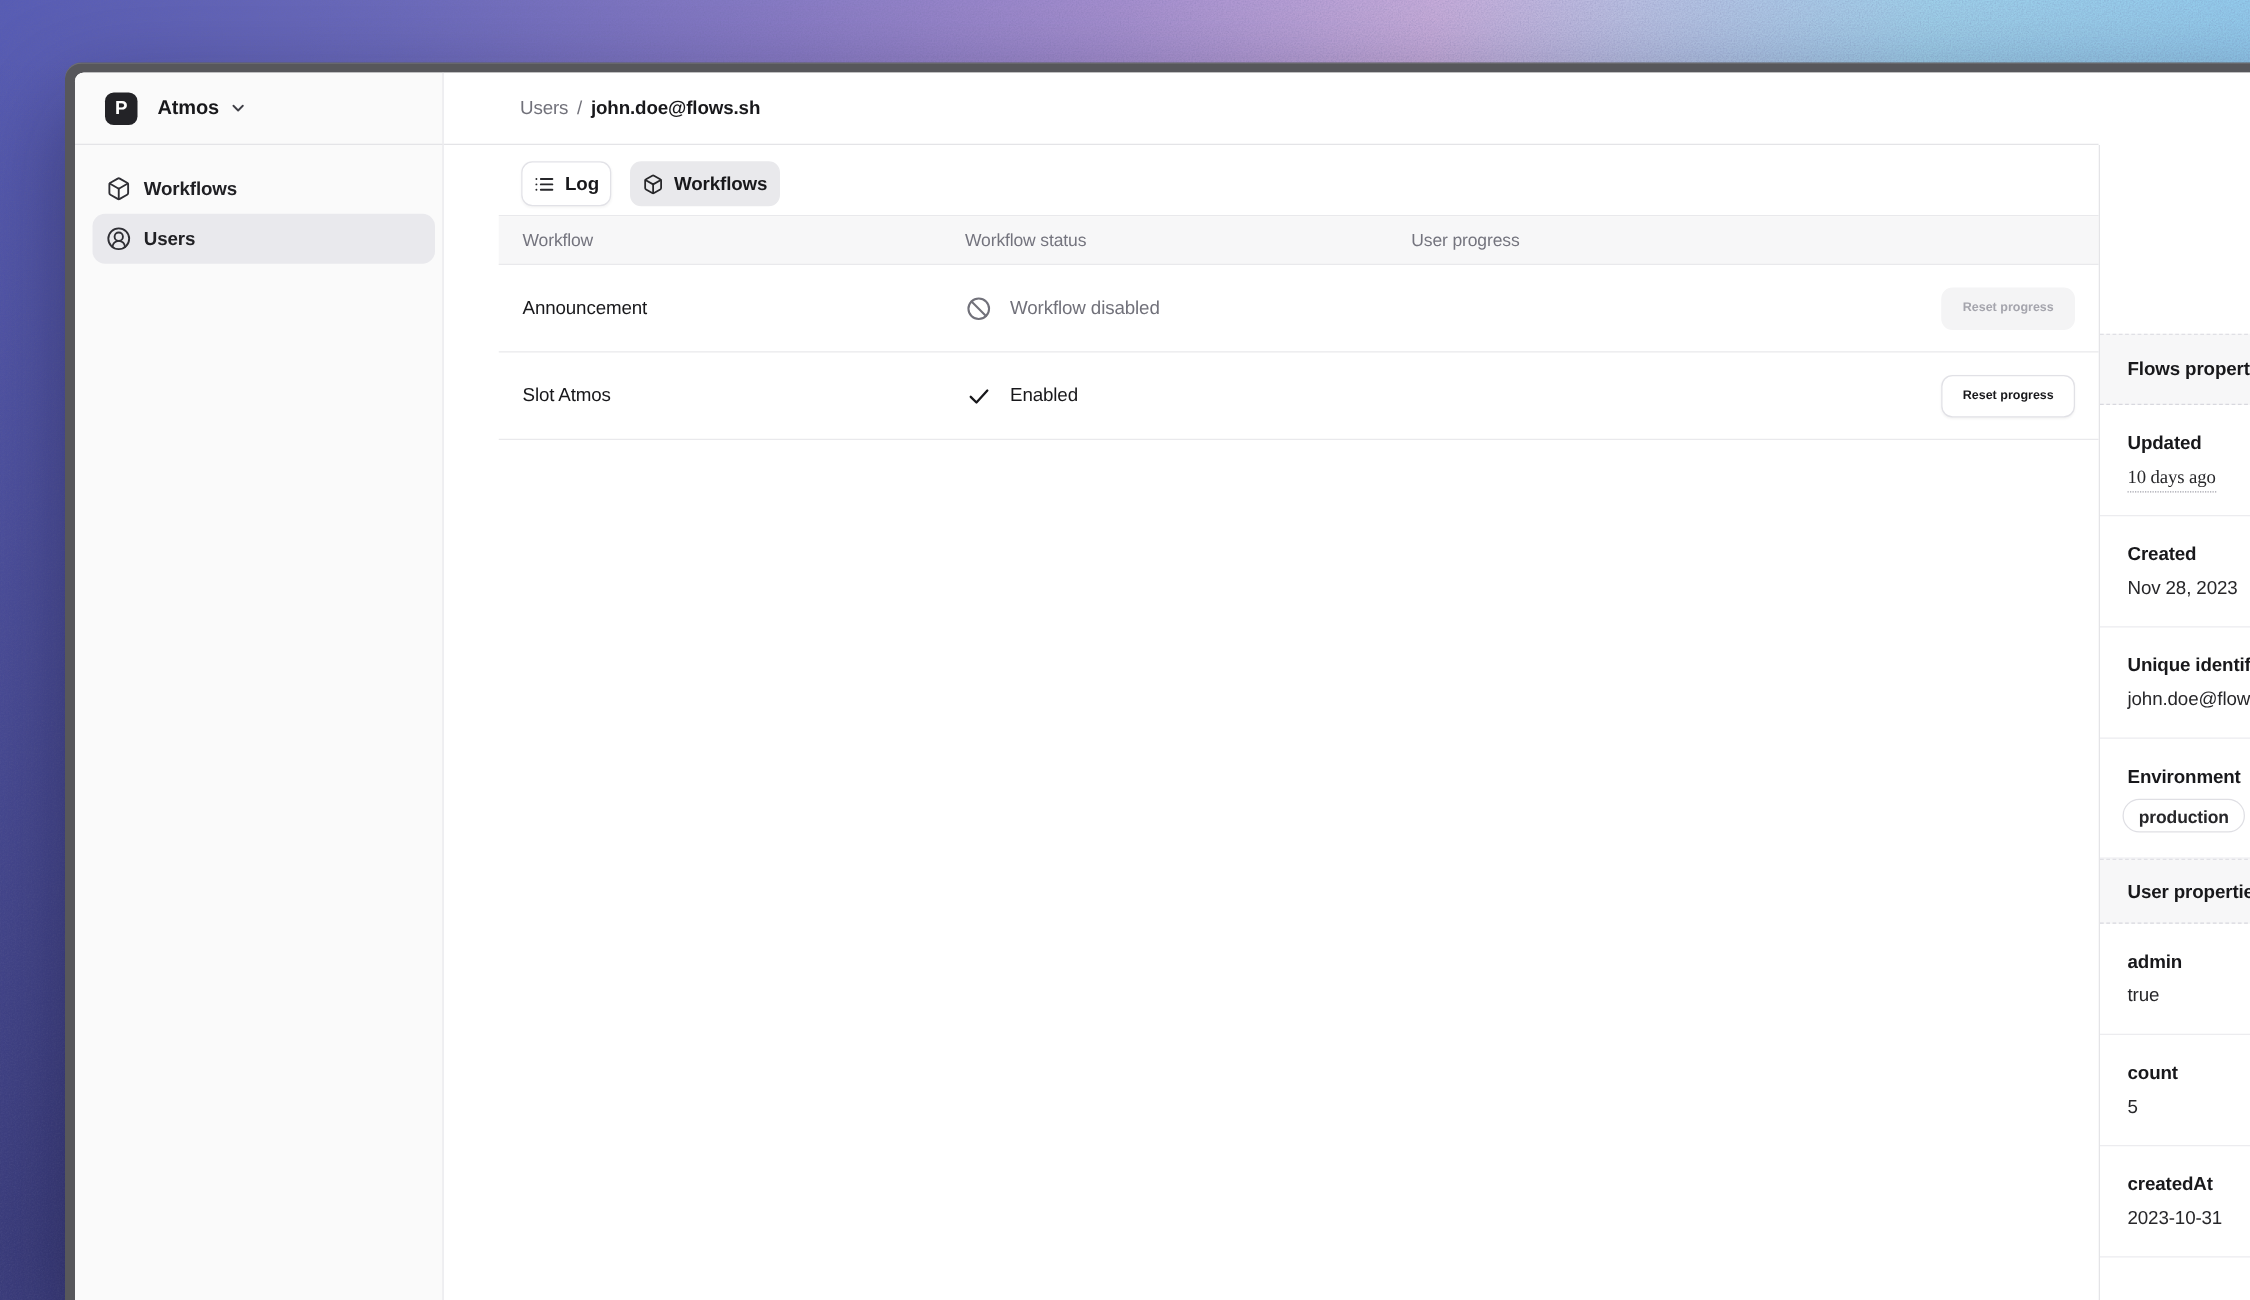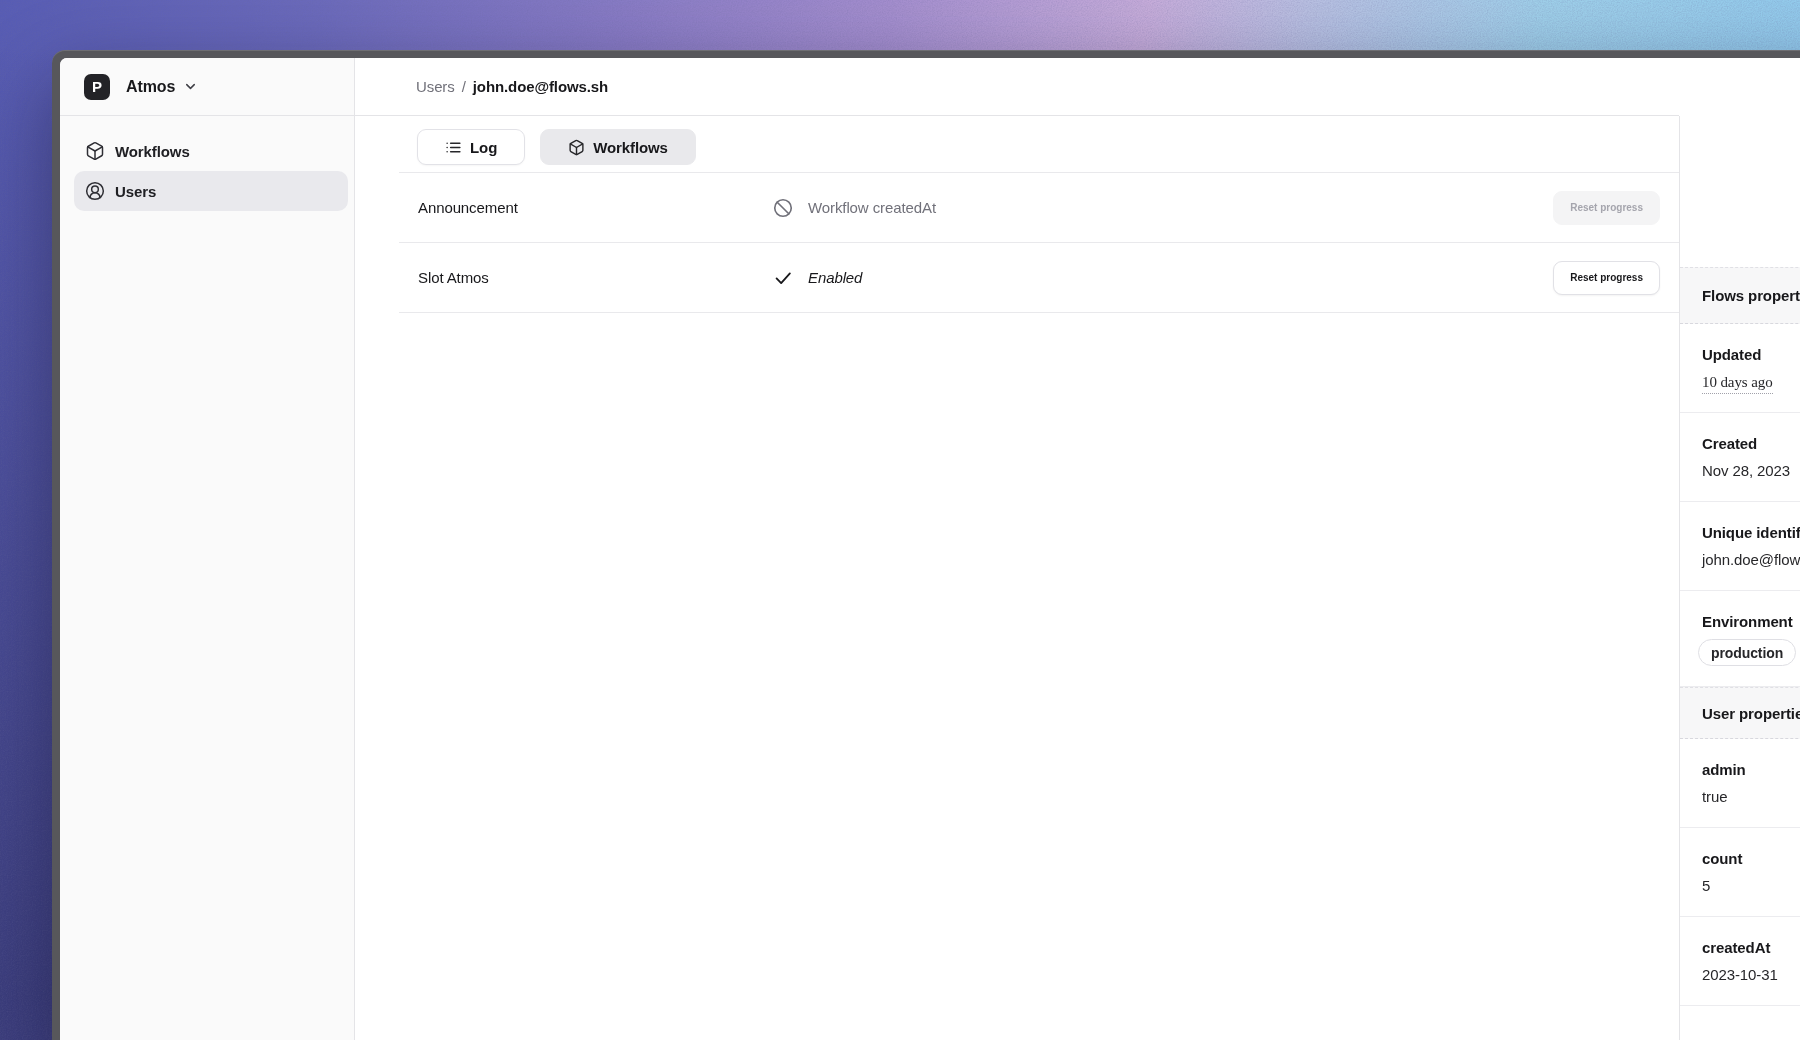--- a/index.html
+++ b/index.html
@@ -59,37 +59,37 @@
   .nav-item .nicon{display:flex;color:#2f2f35;}
 
   
   .main{flex:0 0 1324px;width:1324px;display:flex;flex-direction:column;background:#fff;}
   .main-header{flex:0 0 58px;height:58px;border-bottom:1px solid var(--border);display:flex;align-items:center;padding-left:61px;font-size:15px;}
   .crumb-section{color:var(--muted);cursor:pointer;}
   .crumb-sep{color:var(--muted);margin:0 7px;}
   .crumb-current{color:var(--dark);font-weight:700;}
 
   .tabs{flex:0 0 56px;display:flex;gap:15px;padding:13px 0 0 62px;align-items:flex-start;}
-  .tab{height:36px;display:inline-flex;align-items:center;gap:8px;padding:0 27px;border-radius:9px;
+  .tab{height:36px;display:inline-flex;align-items:center;gap:8px;padding:0 9px;border-radius:9px;
        font-size:15px;font-weight:600;color:var(--dark);background:#fff;border:1px solid #e2e2e7;
        box-shadow:0 1px 2px rgba(0,0,0,.04);cursor:pointer;}
   .tab.active{background:#e9e9ec;border-color:#e9e9ec;box-shadow:none;}
   .tab .ticon{display:flex;color:#27272a;}
 
   .wtable{margin-left:44px;border-top:1px solid var(--table-border);}
   .thead{display:grid;grid-template-columns:354px 357px 1fr auto;height:39px;background:var(--band);
          border-bottom:1px solid var(--table-border);align-items:center;font-size:14px;color:#74747e;}
   .thead>div{padding-left:19px;}
   .trow{display:grid;grid-template-columns:354px 357px 1fr auto;height:70px;border-bottom:1px solid var(--table-border);
         align-items:center;font-size:15px;}
   .cell-name{padding-left:19px;color:var(--dark);font-weight:500;}
   .cell-status{padding-left:19px;display:flex;align-items:center;gap:14px;}
   .cell-status .sicon{display:flex;}
   .muted{color:var(--muted);}
-  .strong{color:var(--dark);font-style:italic;}
+  .strong{color:var(--dark);}
   .cell-action{padding-right:19px;display:flex;justify-content:flex-end;}
   .btn{height:34px;padding:0 16px;border-radius:9px;font-size:10px;font-weight:600;display:inline-flex;align-items:center;white-space:nowrap;}
   .btn-enabled{background:#fff;border:1px solid #e1e1e6;color:var(--dark);box-shadow:0 1px 2px rgba(0,0,0,.05);cursor:pointer;}
   .btn-disabled{background:#f4f4f5;border:1px solid #f4f4f5;color:#a5a5ad;}
 
   
   .panel{flex:1 0 380px;min-width:380px;display:flex;flex-direction:column;background:#fff;}
   .panel-spacer{flex:0 0 58px;}
   .panel-body{flex:1;border-left:1px solid var(--border);display:flex;flex-direction:column;}
   .panel-blank{flex:0 0 151px;}
@@ -183,31 +183,37 @@
                 <path d="M21 8a2 2 0 0 0-1-1.73l-7-4a2 2 0 0 0-2 0l-7 4A2 2 0 0 0 3 8v8a2 2 0 0 0 1 1.73l7 4a2 2 0 0 0 2 0l7-4A2 2 0 0 0 21 16Z"></path>
                 <path d="m3.3 7 8.7 5 8.7-5"></path>
                 <path d="M12 22V12"></path>
               </svg>
           </span>
           <span>Workflows</span>
         </div>
       </div>
 
       <div class="wtable">
+        <div class="thead">
+          <div>Workflow</div>
+          <div>Workflow status</div>
+          <div>User progress</div>
+          <div></div>
+        </div>
 
         <div class="trow">
           <div class="cell-name">Announcement</div>
           <div class="cell-status muted">
             <span class="sicon">
               <svg width="22" height="22" viewBox="0 0 24 24" fill="none" stroke="currentColor" stroke-width="1.8" stroke-linecap="round">
                   <circle cx="12" cy="12" r="9"></circle>
                   <path d="m5.7 5.7 12.6 12.6"></path>
                 </svg>
             </span>
-            <span>Workflow createdAt</span>
+            <span>Workflow disabled</span>
           </div>
           <div class="cell-action">
             <button class="btn btn-disabled">Reset progress</button>
           </div>
         </div>
 
         <div class="trow">
           <div class="cell-name">Slot Atmos</div>
           <div class="cell-status strong">
             <span class="sicon">

